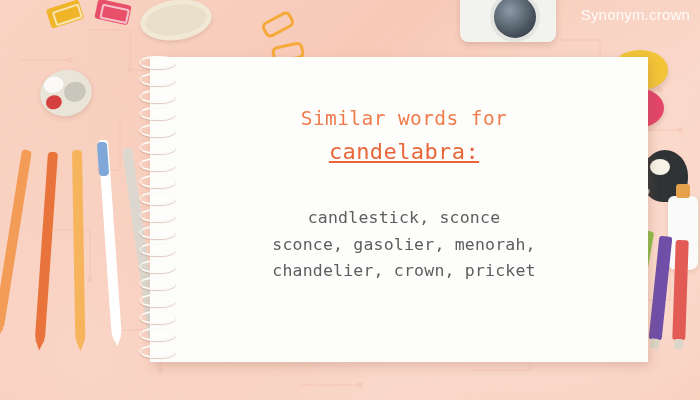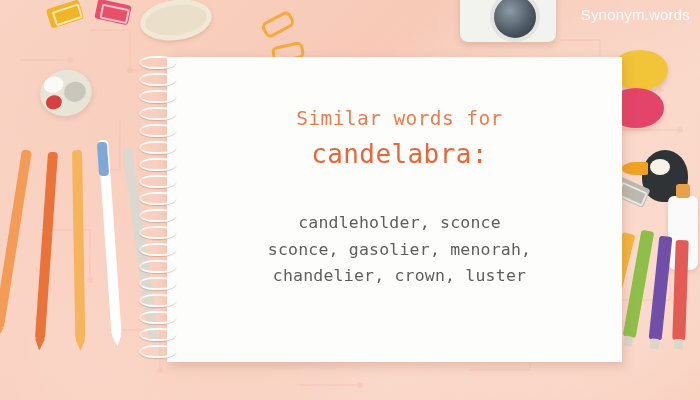--- a/index.html
+++ b/index.html
@@ -29,44 +29,44 @@
     inset: 0;
     opacity: .35;
     pointer-events: none;
   }
 
   
   .notebook {
     position: absolute;
     left: 150px;
     top: 57px;
-    width: 455px;
+    width: 498px;
     height: 305px;
     background: #fdfdfb;
     box-shadow: 2px 4px 10px rgba(150,90,70,.25);
-    margin-left: 17px;
   }
   .notebook-inner {
     position: absolute;
     inset: 0;
     padding: 28px 30px 0 40px;
     box-sizing: border-box;
     text-align: center;
   }
   .title-line1 {
     color: #ef7c4d;
     font-size: 19.5px;
     letter-spacing: .4px;
     margin-top: 22px;
   }
   .title-line2 {
     color: #e8663a;
-    font-size: 26px;
+    font-size: 22px;
     letter-spacing: .4px;
     margin-top: 9px;
+    text-decoration: underline;
   }
   .syn-block {
     margin-top: 41px;
     color: #5d5d5d;
     font-size: 16.5px;
     line-height: 1.62;
     letter-spacing: .2px;
   }
 
   
@@ -315,23 +315,23 @@
   </div>
   <div class="prop marker" style="left:674px; top:240px; height:100px; background:#e35b55; transform:rotate(2deg);">
     <div class="tip"></div>
   </div>
 
   <div class="notebook">
     <div class="notebook-inner">
       <div class="title-line1">Similar words for</div>
       <div class="title-line2">candelabra:</div>
       <div class="syn-block">
-        <div>candleholder, sconce</div>
+        <div>candlestick, sconce</div>
         <div>sconce, gasolier, menorah,</div>
-        <div>chandelier, crown, luster</div>
+        <div>chandelier, crown, pricket</div>
       </div>
     </div>
   </div>
 
   <div class="spiral">
     <div class="coil" style="top:4px"></div>
     <div class="coil" style="top:21px"></div>
     <div class="coil" style="top:38px"></div>
     <div class="coil" style="top:55px"></div>
     <div class="coil" style="top:72px"></div>
@@ -343,14 +343,14 @@
     <div class="coil" style="top:174px"></div>
     <div class="coil" style="top:191px"></div>
     <div class="coil" style="top:208px"></div>
     <div class="coil" style="top:225px"></div>
     <div class="coil" style="top:242px"></div>
     <div class="coil" style="top:259px"></div>
     <div class="coil" style="top:276px"></div>
     <div class="coil" style="top:293px"></div>
   </div>
 
-  <div class="watermark">Synonym.words</div>
+  <div class="watermark">Synonym.crown</div>
 </div>
 
 </body></html>

